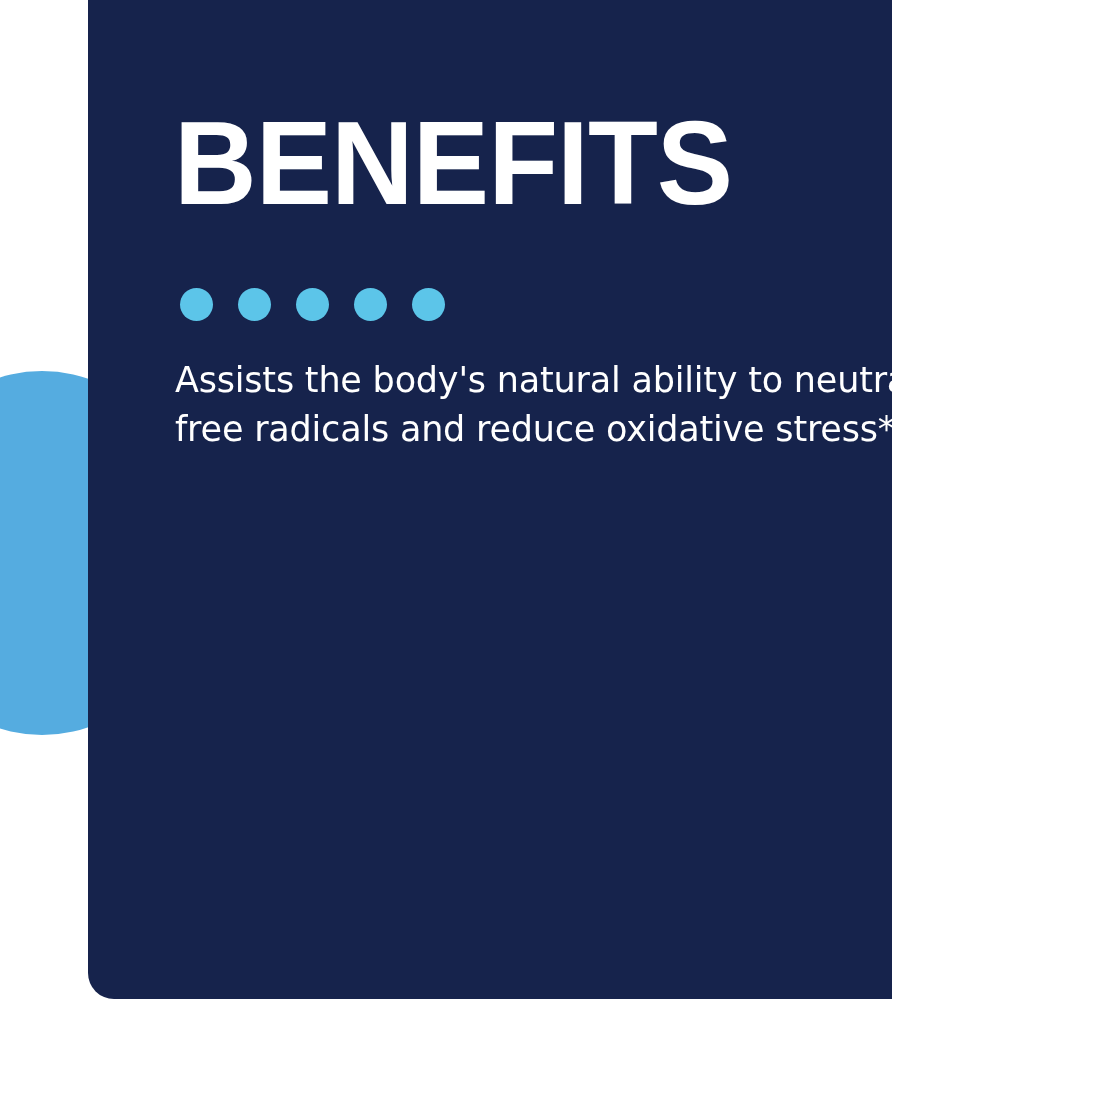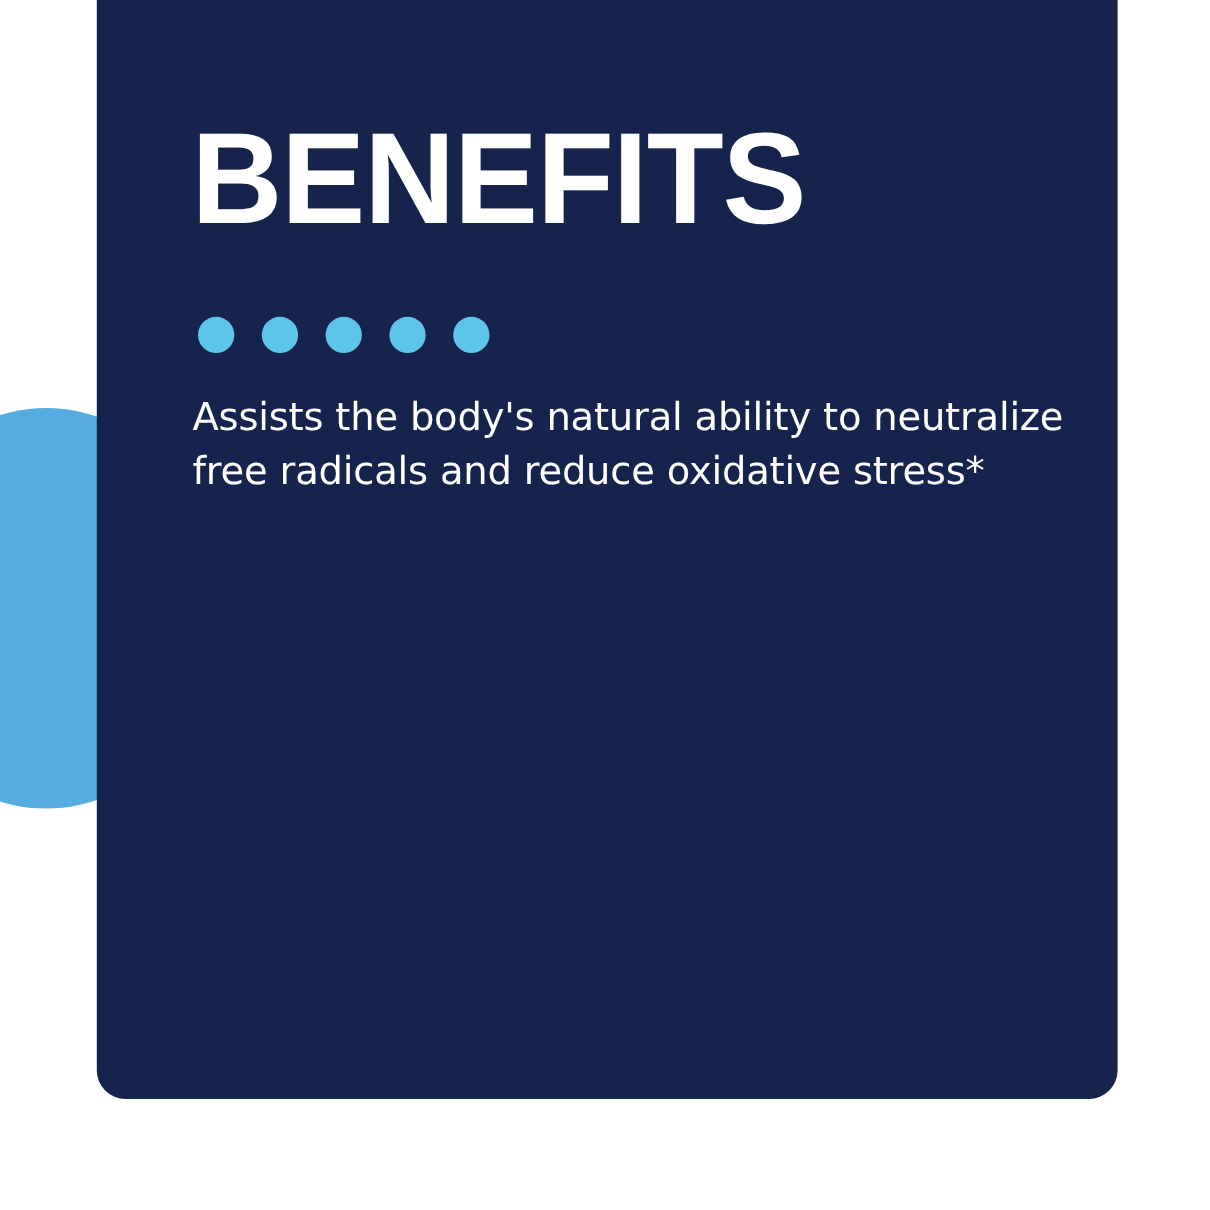--- a/index.html
+++ b/index.html
@@ -9,21 +9,21 @@
   body {
     width: 1100px;
     height: 1100px;
     background: #ffffff;
     font-family: "DejaVu Sans", sans-serif;
     overflow: hidden;
   }
 
   .canvas {
     position: relative;
-    width: 1100px;
+    width: 892px;
     height: 1100px;
     background: #ffffff;
     overflow: hidden;
   }
 
   
   .accent-blob {
     position: absolute;
     left: -118px;
     top: 371px;

